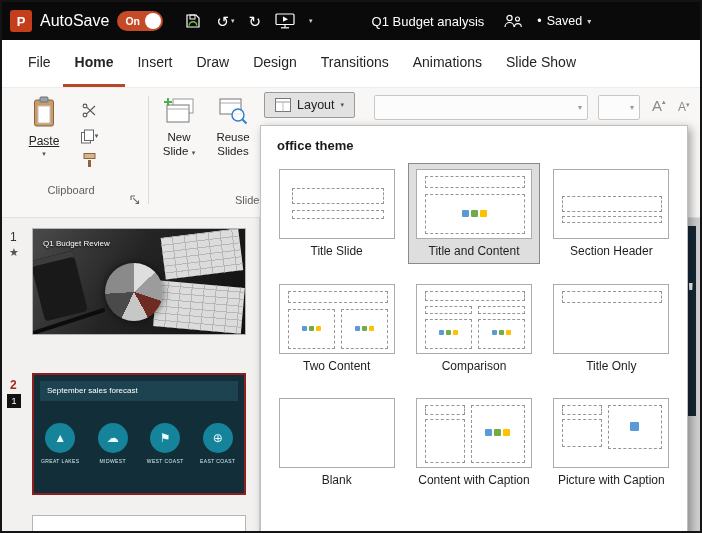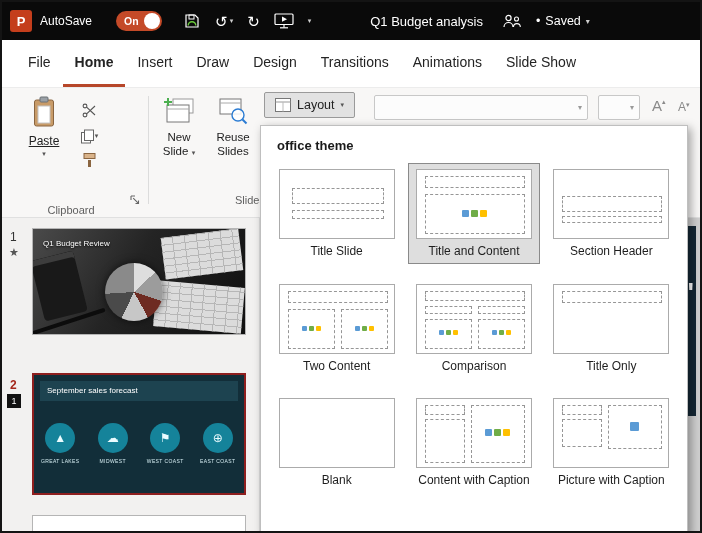--- a/index.html
+++ b/index.html
@@ -2,21 +2,21 @@
 <html><head>
 <meta charset="utf-8">
 <style>
   * { margin:0; padding:0; box-sizing:border-box; }
   body { font-family:"Liberation Sans","DejaVu Sans",sans-serif; background:#fff; }
   .app { position:relative; width:702px; height:533px; border:2px solid #141414; background:#fff; overflow:hidden; }
 
   
   .titlebar { position:relative; height:38px; background:#0a0a0a; color:#fff; display:flex; align-items:center; padding:0 8px; }
   .app-icon { width:22px; height:22px; background:#c43e1c; border-radius:3px; color:#fff; font-weight:bold; font-size:13px; display:flex; align-items:center; justify-content:center; margin-right:8px; }
-  .tb-text { font-size:12px; margin-right:24px; }
+  .tb-text { font-size:16px; margin-right:8px; }
   .toggle { position:relative; width:46px; height:20px; border-radius:10px; background:#c44a28; display:flex; align-items:center; cursor:pointer; margin-right:14px; }
   .toggle-label { color:#fff; font-size:10.5px; font-weight:bold; margin-left:8px; }
   .knob { position:absolute; right:2px; top:2px; width:16px; height:16px; background:#fff; border-radius:50%; }
   .tb-btn { background:none; border:none; color:#fff; font-size:14px; padding:2px 7px; cursor:pointer; display:inline-flex; align-items:center; gap:2px; }
   .tb-btn .glyph { font-size:15px; line-height:1; }
   .mini-chev { font-size:7px; color:#cfcfcf; }
   .tb-title { font-size:13px; margin-left:52px; white-space:nowrap; cursor:pointer; }
   .tb-right { display:flex; align-items:center; margin-left:12px; }
   .saved { font-size:12.5px; gap:5px; }
   .saved .mini-chev { font-size:8px; }
@@ -184,21 +184,21 @@
         </svg>
       <span class="mini-chev" style="color:#555;">▾</span>
     </button>
     <button class="icon-btn" style="left:76px; top:62px;">
       <svg width="15" height="16" viewBox="0 0 15 16">
           <rect x="2" y="1.5" width="11" height="5" fill="#d9b38a" stroke="#8a6540"></rect>
           <rect x="6" y="8" width="3" height="7" fill="#8a6540"></rect>
         </svg>
     </button>
 
-    <div class="grp-label" style="left:8px; top:116px; width:122px;">Clipboard</div>
+    <div class="grp-label" style="left:8px; top:96px; width:122px;">Clipboard</div>
     <button class="launcher" style="left:126px; top:105px;">
       <svg width="10" height="10" viewBox="0 0 10 10">
           <path d="M1 1 h4 M1 1 v4 M3.2 3.2 l5 5 M8.5 5.5 v3 h-3" fill="none" stroke="#666" stroke-width="1.1"></path>
         </svg>
     </button>
     <div class="vdiv"></div>
 
     <button class="big-btn" style="left:150px;">
       <svg width="32" height="30" viewBox="0 0 32 30">
           <rect x="10" y="3" width="20" height="14" fill="#fff" stroke="#9a9a9a"></rect>

